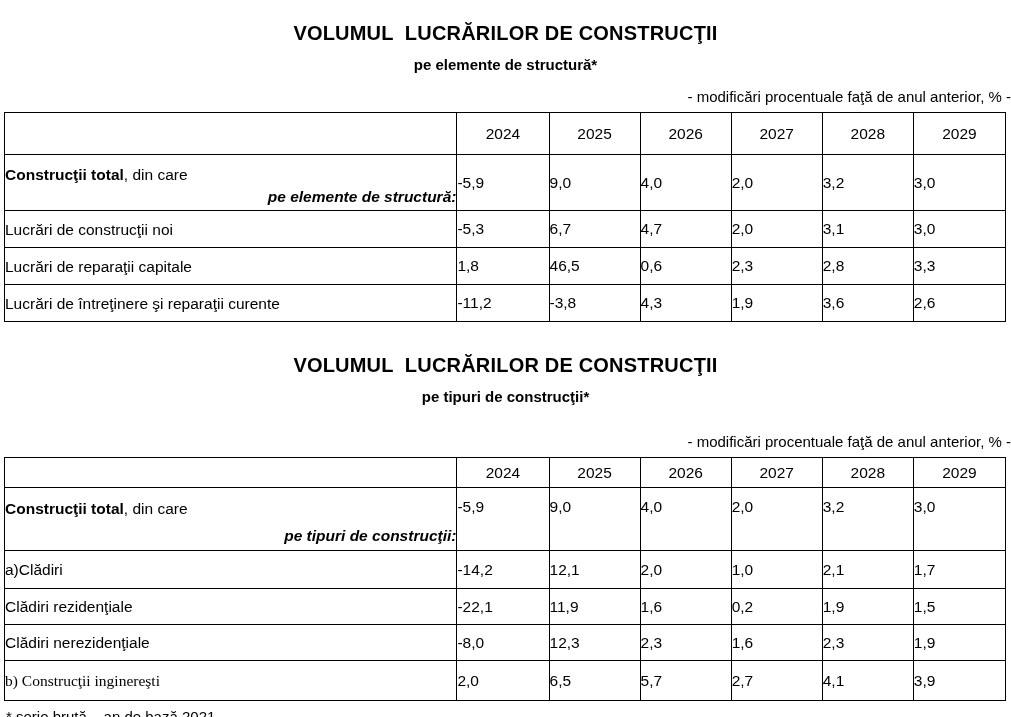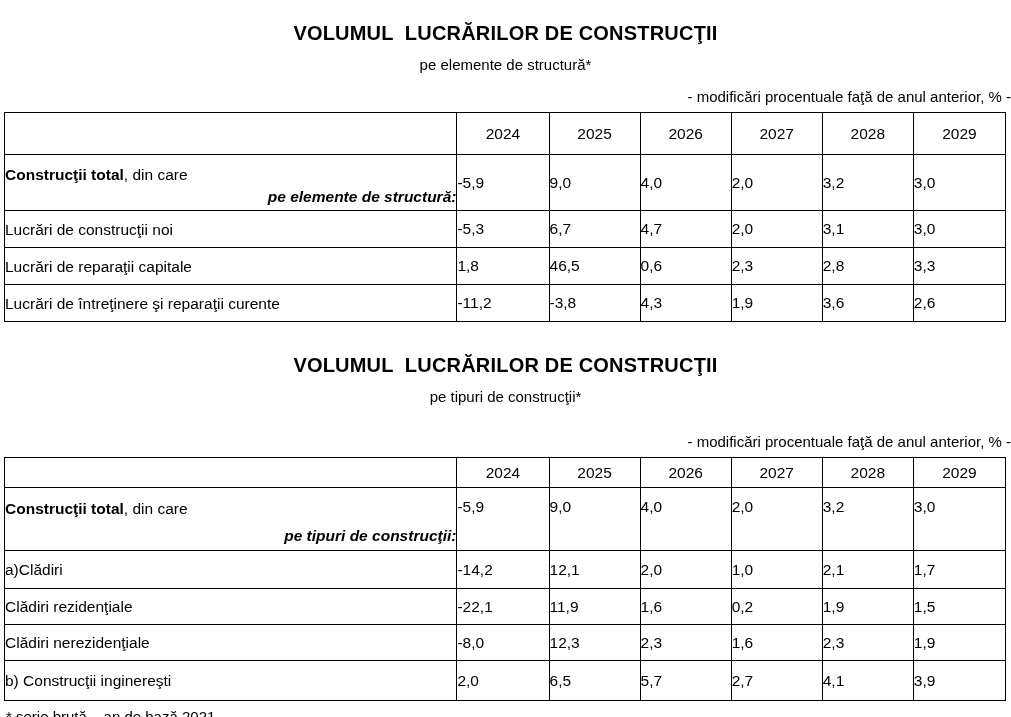--- a/index.html
+++ b/index.html
@@ -28,21 +28,21 @@
 
   .main-title {
     font-size: 20px;
     font-weight: bold;
     letter-spacing: 0.2px;
     white-space: pre;
     line-height: 26px;
   }
   .sub-title {
     font-size: 15px;
-    font-weight: normal;
+    font-weight: bold;
     line-height: 22px;
     margin-top: 8px;
   }
   .units-line {
     font-size: 15px;
     text-align: right;
     line-height: 20px;
   }
 
   
@@ -246,21 +246,21 @@
             <td class="label ind2" style="height:36px;">Clădiri nerezidenţiale</td>
             <td class="num">-8,0</td>
             <td class="num">12,3</td>
             <td class="num">2,3</td>
             <td class="num">1,6</td>
             <td class="num">2,3</td>
             <td class="num">1,9</td>
           </tr>
 
           <tr>
-            <td class="label ind-a b" style="height:40px;">b) Construcţii inginereşti</td>
+            <td class="label ind-a b" style="height:40px;font-family:Liberation Serif, serif;">b) Construcţii inginereşti</td>
             <td class="num b">2,0</td>
             <td class="num b">6,5</td>
             <td class="num b">5,7</td>
             <td class="num b">2,7</td>
             <td class="num b">4,1</td>
             <td class="num b">3,9</td>
           </tr>
         </tbody>
       </table>
     </div>

